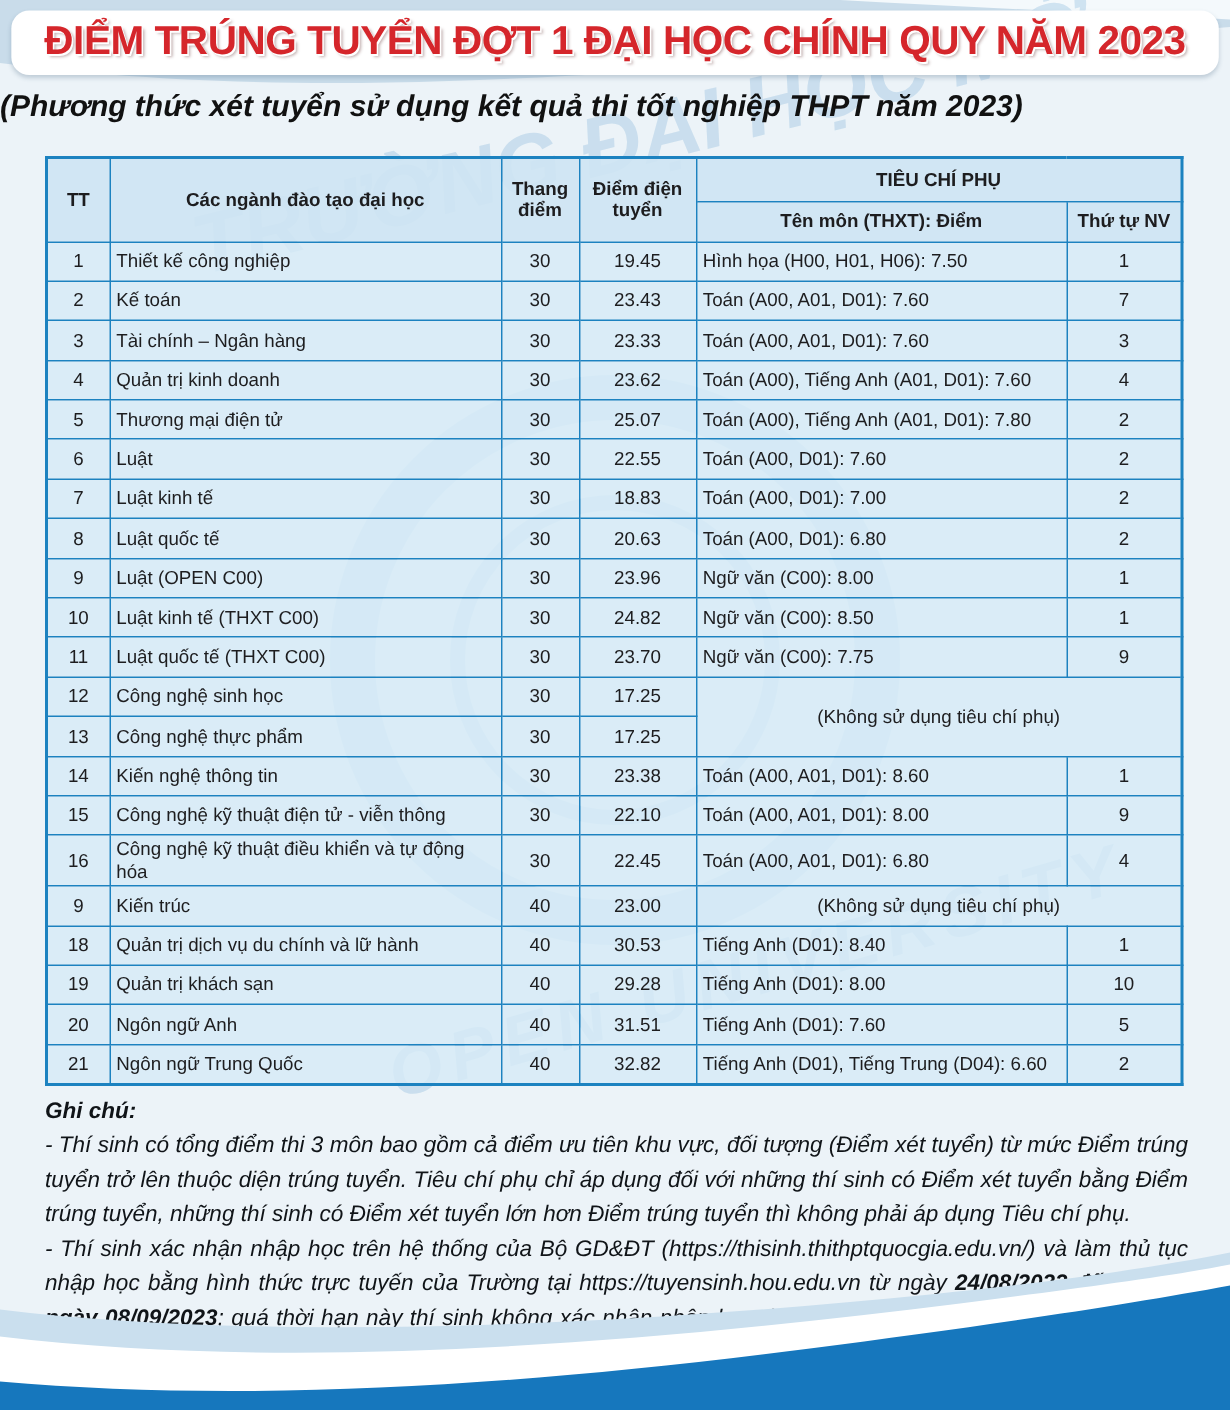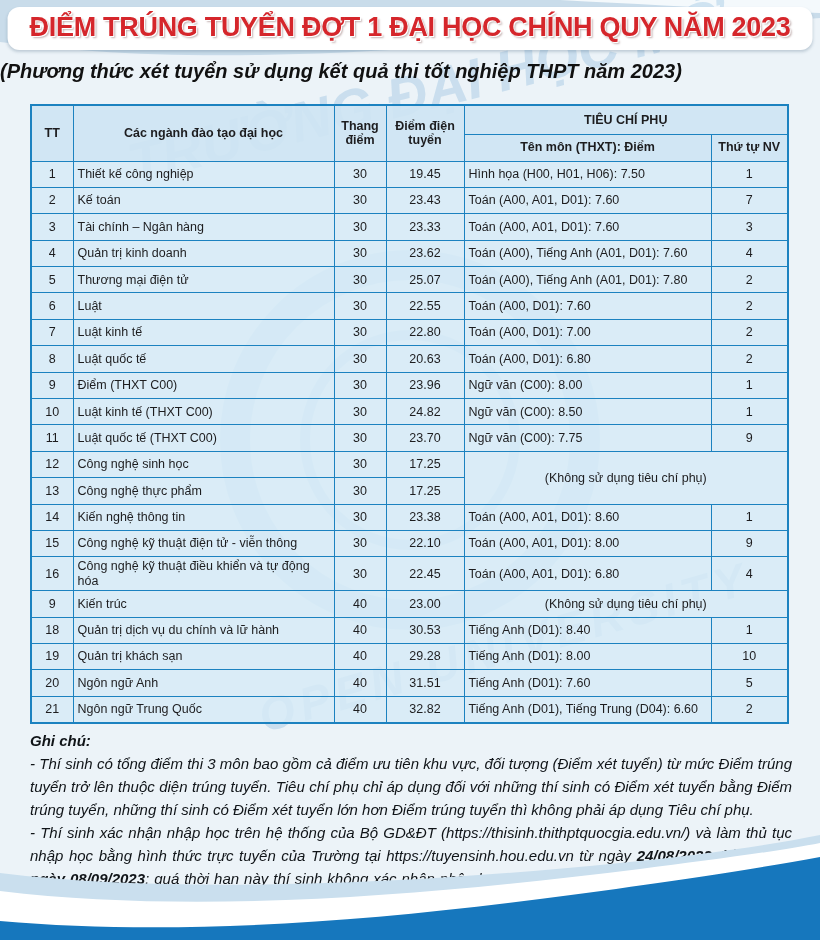--- a/index.html
+++ b/index.html
@@ -171,35 +171,35 @@
           <td class="c-left">Luật</td>
           <td class="c-center">30</td>
           <td class="c-center">22.55</td>
           <td class="c-left">Toán (A00, D01): 7.60</td>
           <td class="c-center">2</td>
         </tr>
         <tr>
           <td class="c-center">7</td>
           <td class="c-left">Luật kinh tế</td>
           <td class="c-center">30</td>
-          <td class="c-center">22.80</td>
+          <td class="c-center">18.83</td>
           <td class="c-left">Toán (A00, D01): 7.00</td>
           <td class="c-center">2</td>
         </tr>
         <tr>
           <td class="c-center">8</td>
           <td class="c-left">Luật quốc tế</td>
           <td class="c-center">30</td>
           <td class="c-center">20.63</td>
           <td class="c-left">Toán (A00, D01): 6.80</td>
           <td class="c-center">2</td>
         </tr>
         <tr>
           <td class="c-center">9</td>
-          <td class="c-left">Điểm (THXT C00)</td>
+          <td class="c-left">Luật (OPEN C00)</td>
           <td class="c-center">30</td>
           <td class="c-center">23.96</td>
           <td class="c-left">Ngữ văn (C00): 8.00</td>
           <td class="c-center">1</td>
         </tr>
         <tr>
           <td class="c-center">10</td>
           <td class="c-left">Luật kinh tế (THXT C00)</td>
           <td class="c-center">30</td>
           <td class="c-center">24.82</td>

